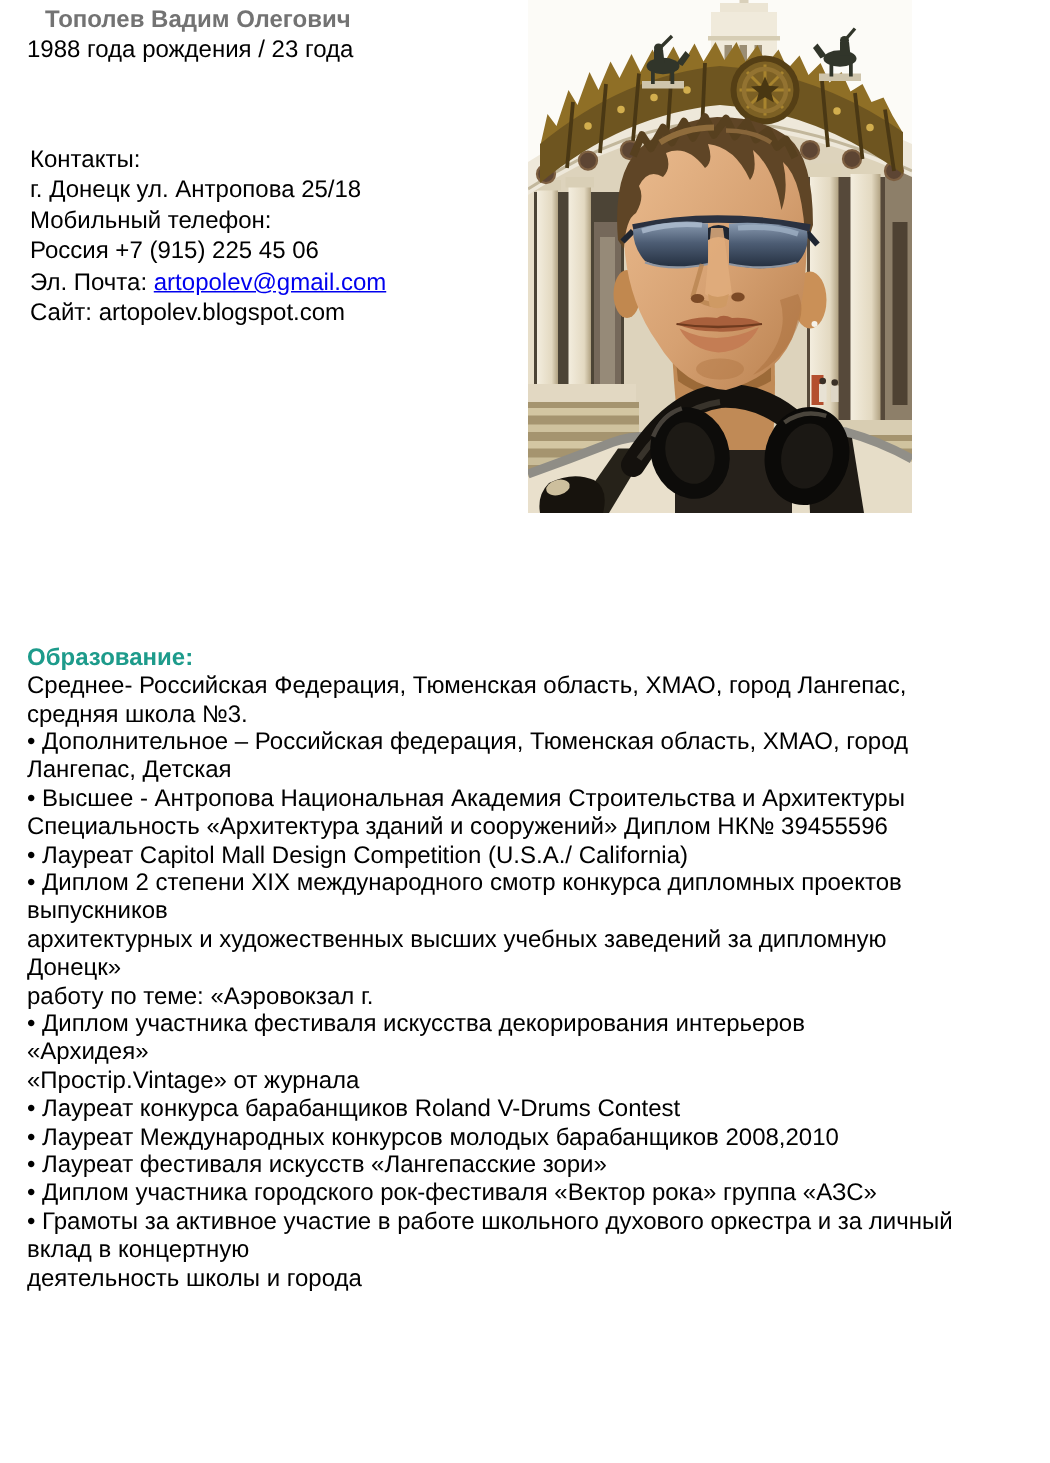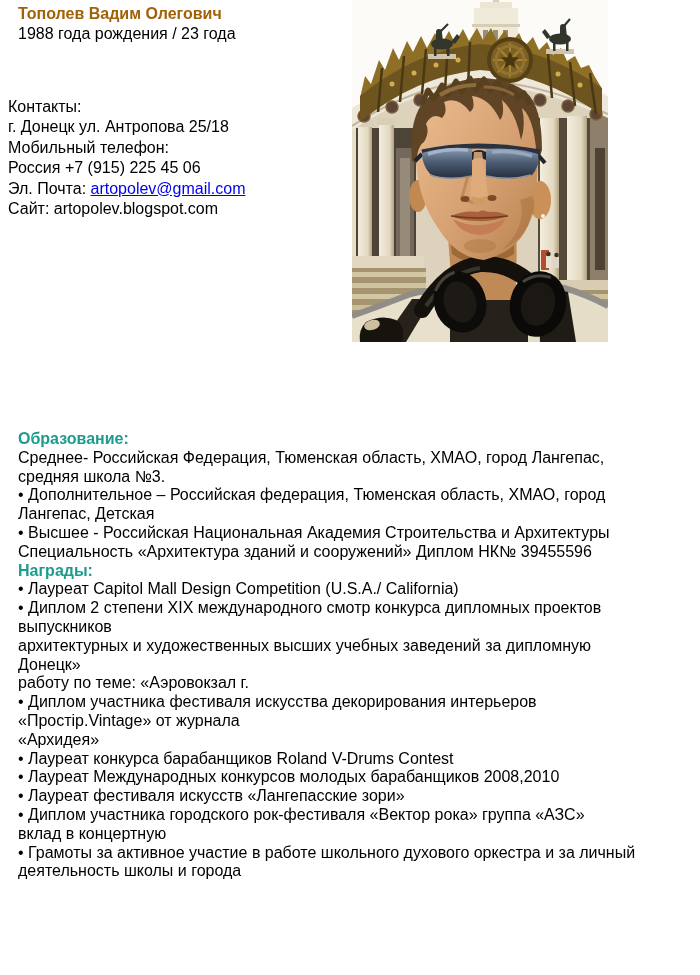--- a/index.html
+++ b/index.html
@@ -9,23 +9,23 @@
     font-family: "Liberation Sans", "DejaVu Sans", sans-serif;
     color: #000000;
     position: relative;
     overflow: hidden;
   }
   .page { position: absolute; inset: 0; }
   .header {
     position: absolute; left: 18px; top: 4px;
     line-height: 20px; font-size: 16px; white-space: nowrap;
   }
-  .name { color: #a16207; font-weight: bold; }
+  .name { color: #737373; font-weight: bold; margin-left: 12px; }
   .contacts {
-    position: absolute; left: 8px; top: 97px;
+    position: absolute; left: 20px; top: 97px;
     font-size: 16px; line-height: 20.4px; white-space: nowrap;
   }
   a.email { color: #0000ee; cursor: pointer; }
   .photo {
     position: absolute; left: 352px; top: 0; width: 256px; height: 342px;
   }
   .photo svg { display: block; }
   .main {
     position: absolute; left: 18px; top: 430px; width: 676px;
     font-size: 16px; line-height: 18.8px;
@@ -272,37 +272,36 @@
     </svg>
   </div>
 
   <div class="main">
     <div class="heading">Образование:</div>
     <div>
         <div class="line">Среднее- Российская Федерация, Тюменская область, ХМАО, город Лангепас,</div>
         <div class="line">средняя школа №3.</div>
         <div class="line">• Дополнительное – Российская федерация, Тюменская область, ХМАО, город</div>
         <div class="line">Лангепас, Детская</div>
-        <div class="line">• Высшее - Российская Национальная Академия Строительства и Архитектуры</div>
+        <div class="line">• Высшее - Антропова Национальная Академия Строительства и Архитектуры</div>
         <div class="line">Специальность «Архитектура зданий и сооружений» Диплом НК№ 39455596</div>
       </div>
-    <div class="heading">Награды:</div>
     <div>
         <div class="line">• Лауреат Capitol Mall Design Competition (U.S.A./ California)</div>
         <div class="line">• Диплом 2 степени XIX международного смотр конкурса дипломных проектов</div>
         <div class="line">выпускников</div>
         <div class="line">архитектурных и художественных высших учебных заведений за дипломную</div>
         <div class="line">Донецк»</div>
         <div class="line">работу по теме: «Аэровокзал г.</div>
         <div class="line">• Диплом участника фестиваля искусства декорирования интерьеров</div>
+        <div class="line">«Архидея»</div>
         <div class="line">«Простір.Vintage» от журнала</div>
-        <div class="line">«Архидея»</div>
         <div class="line">• Лауреат конкурса барабанщиков Roland V-Drums Contest</div>
         <div class="line">• Лауреат Международных конкурсов молодых барабанщиков 2008,2010</div>
         <div class="line">• Лауреат фестиваля искусств «Лангепасские зори»</div>
         <div class="line">• Диплом участника городского рок-фестиваля «Вектор рока» группа «АЗС»</div>
+        <div class="line">• Грамоты за активное участие в работе школьного духового оркестра и за личный</div>
         <div class="line">вклад в концертную</div>
-        <div class="line">• Грамоты за активное участие в работе школьного духового оркестра и за личный</div>
         <div class="line">деятельность школы и города</div>
       </div>
   </div>
 
 </div>
 
 </body></html>

